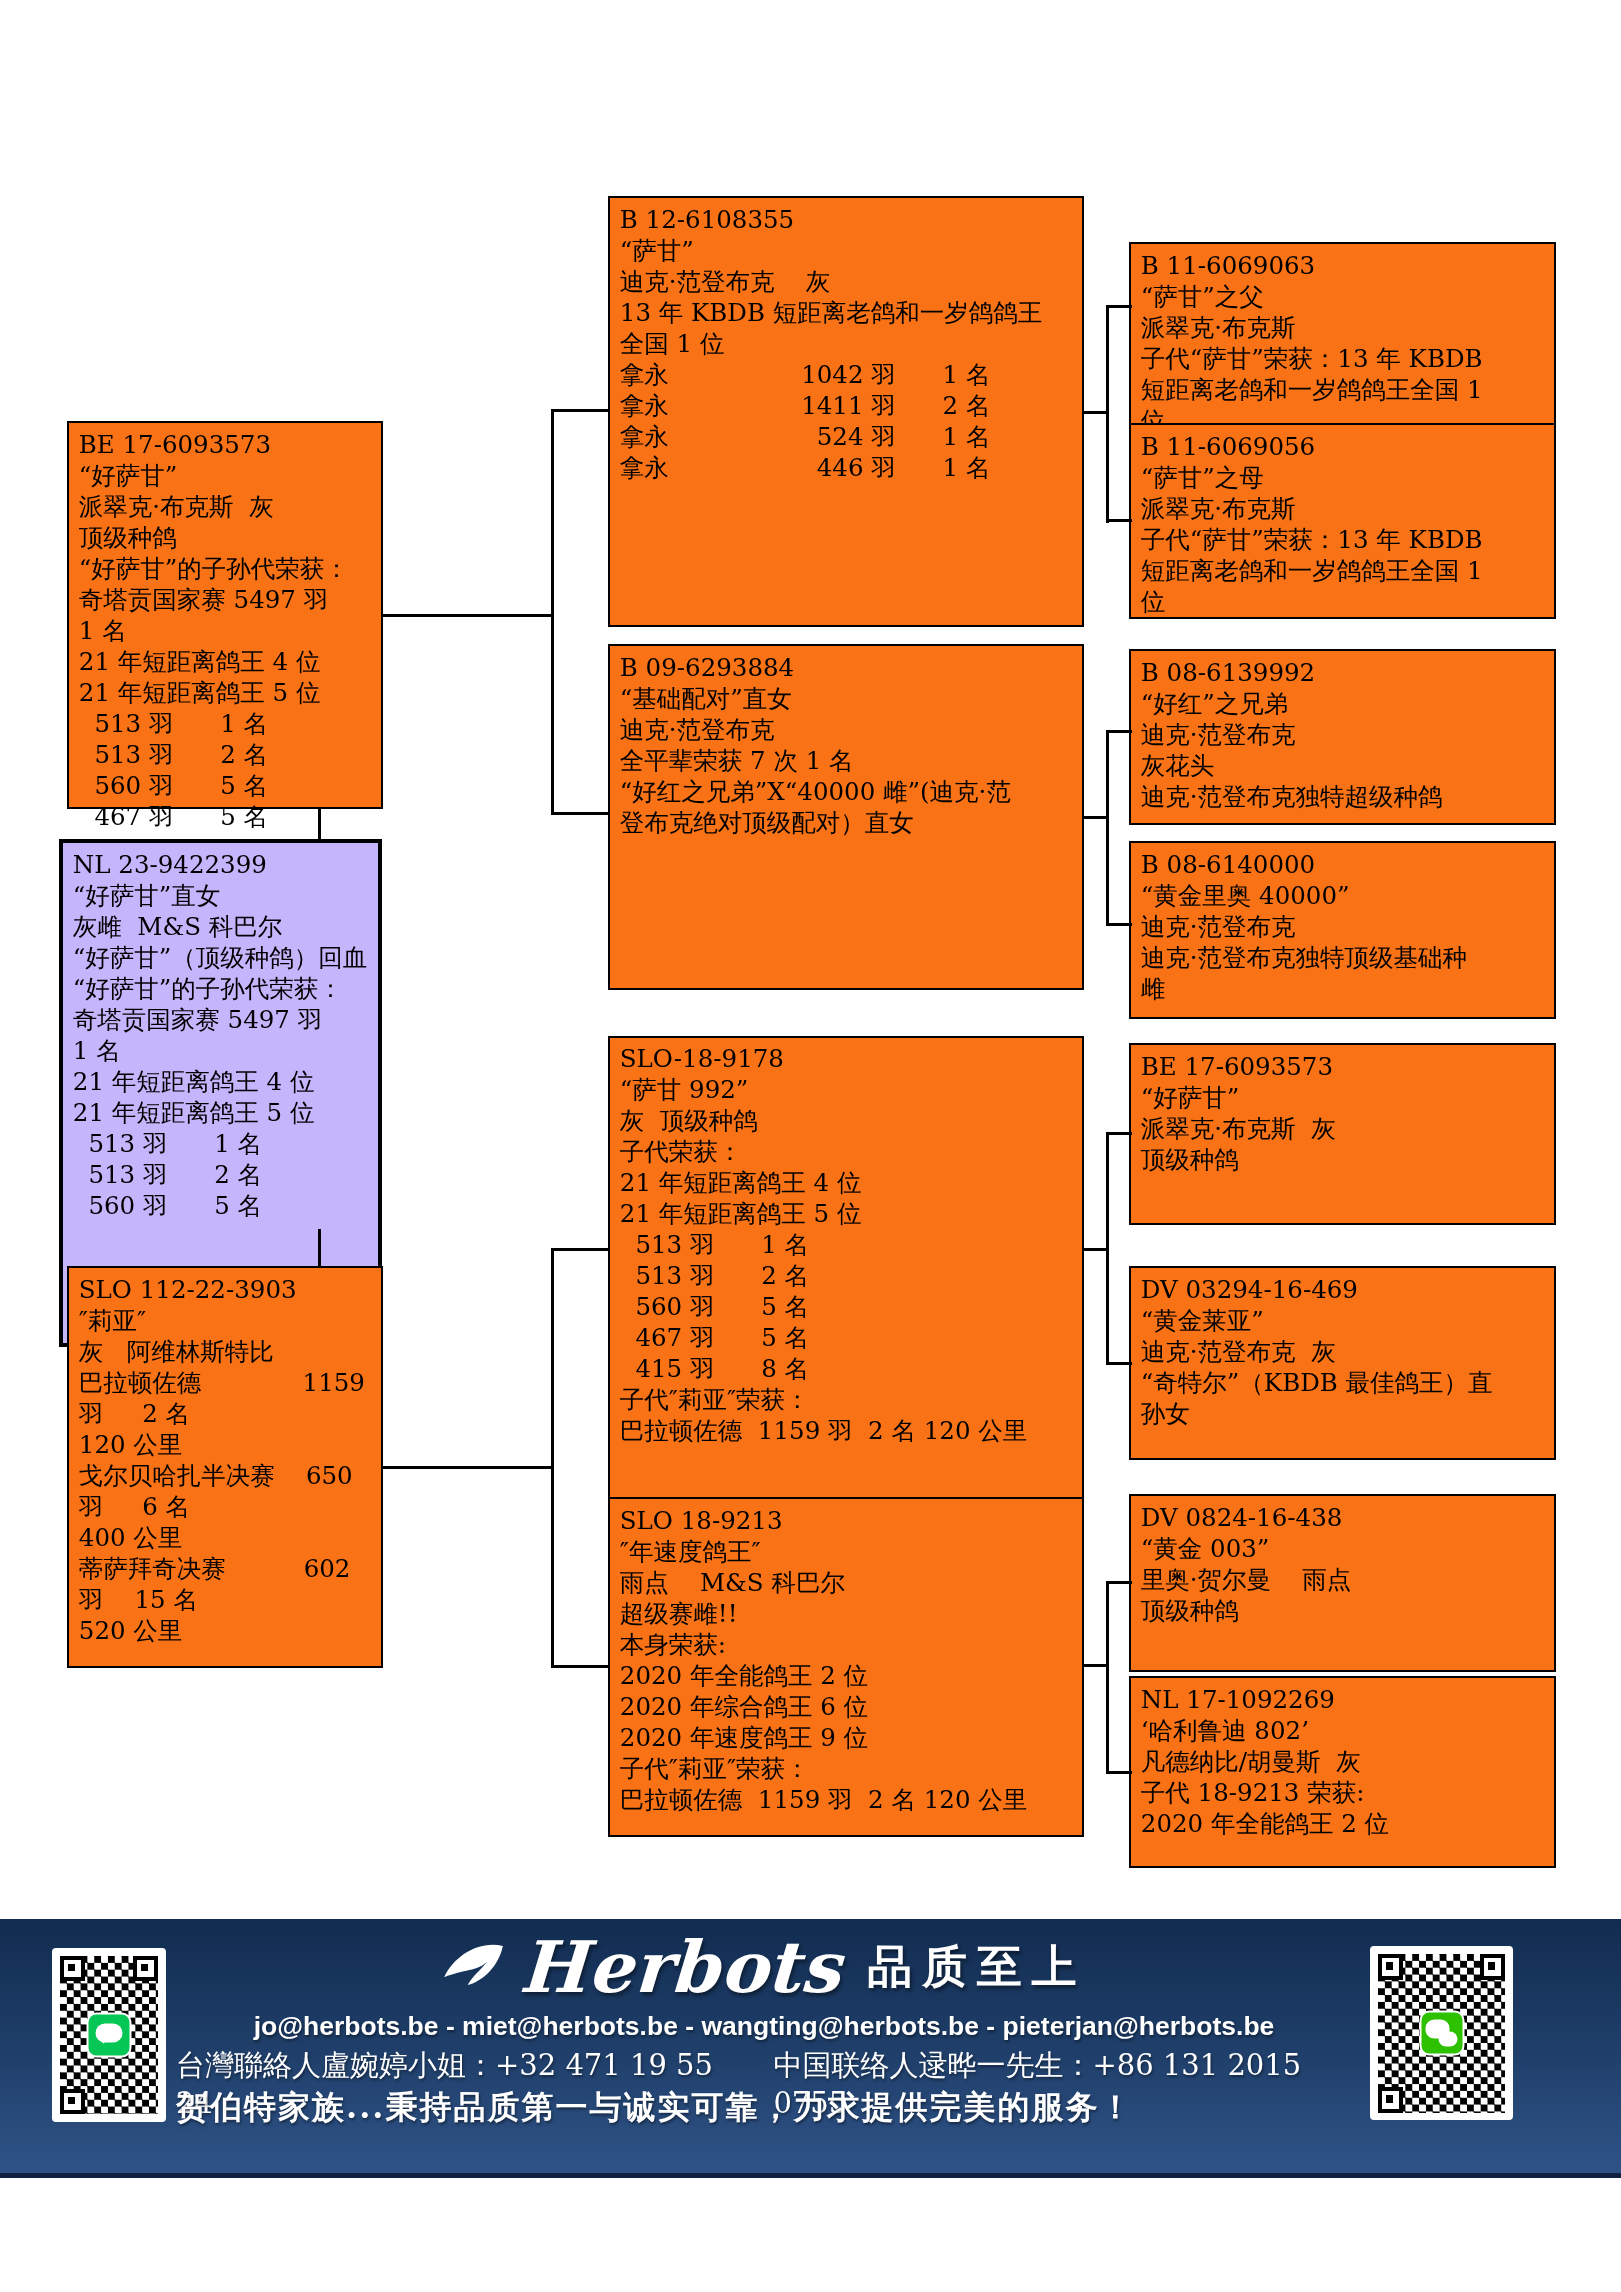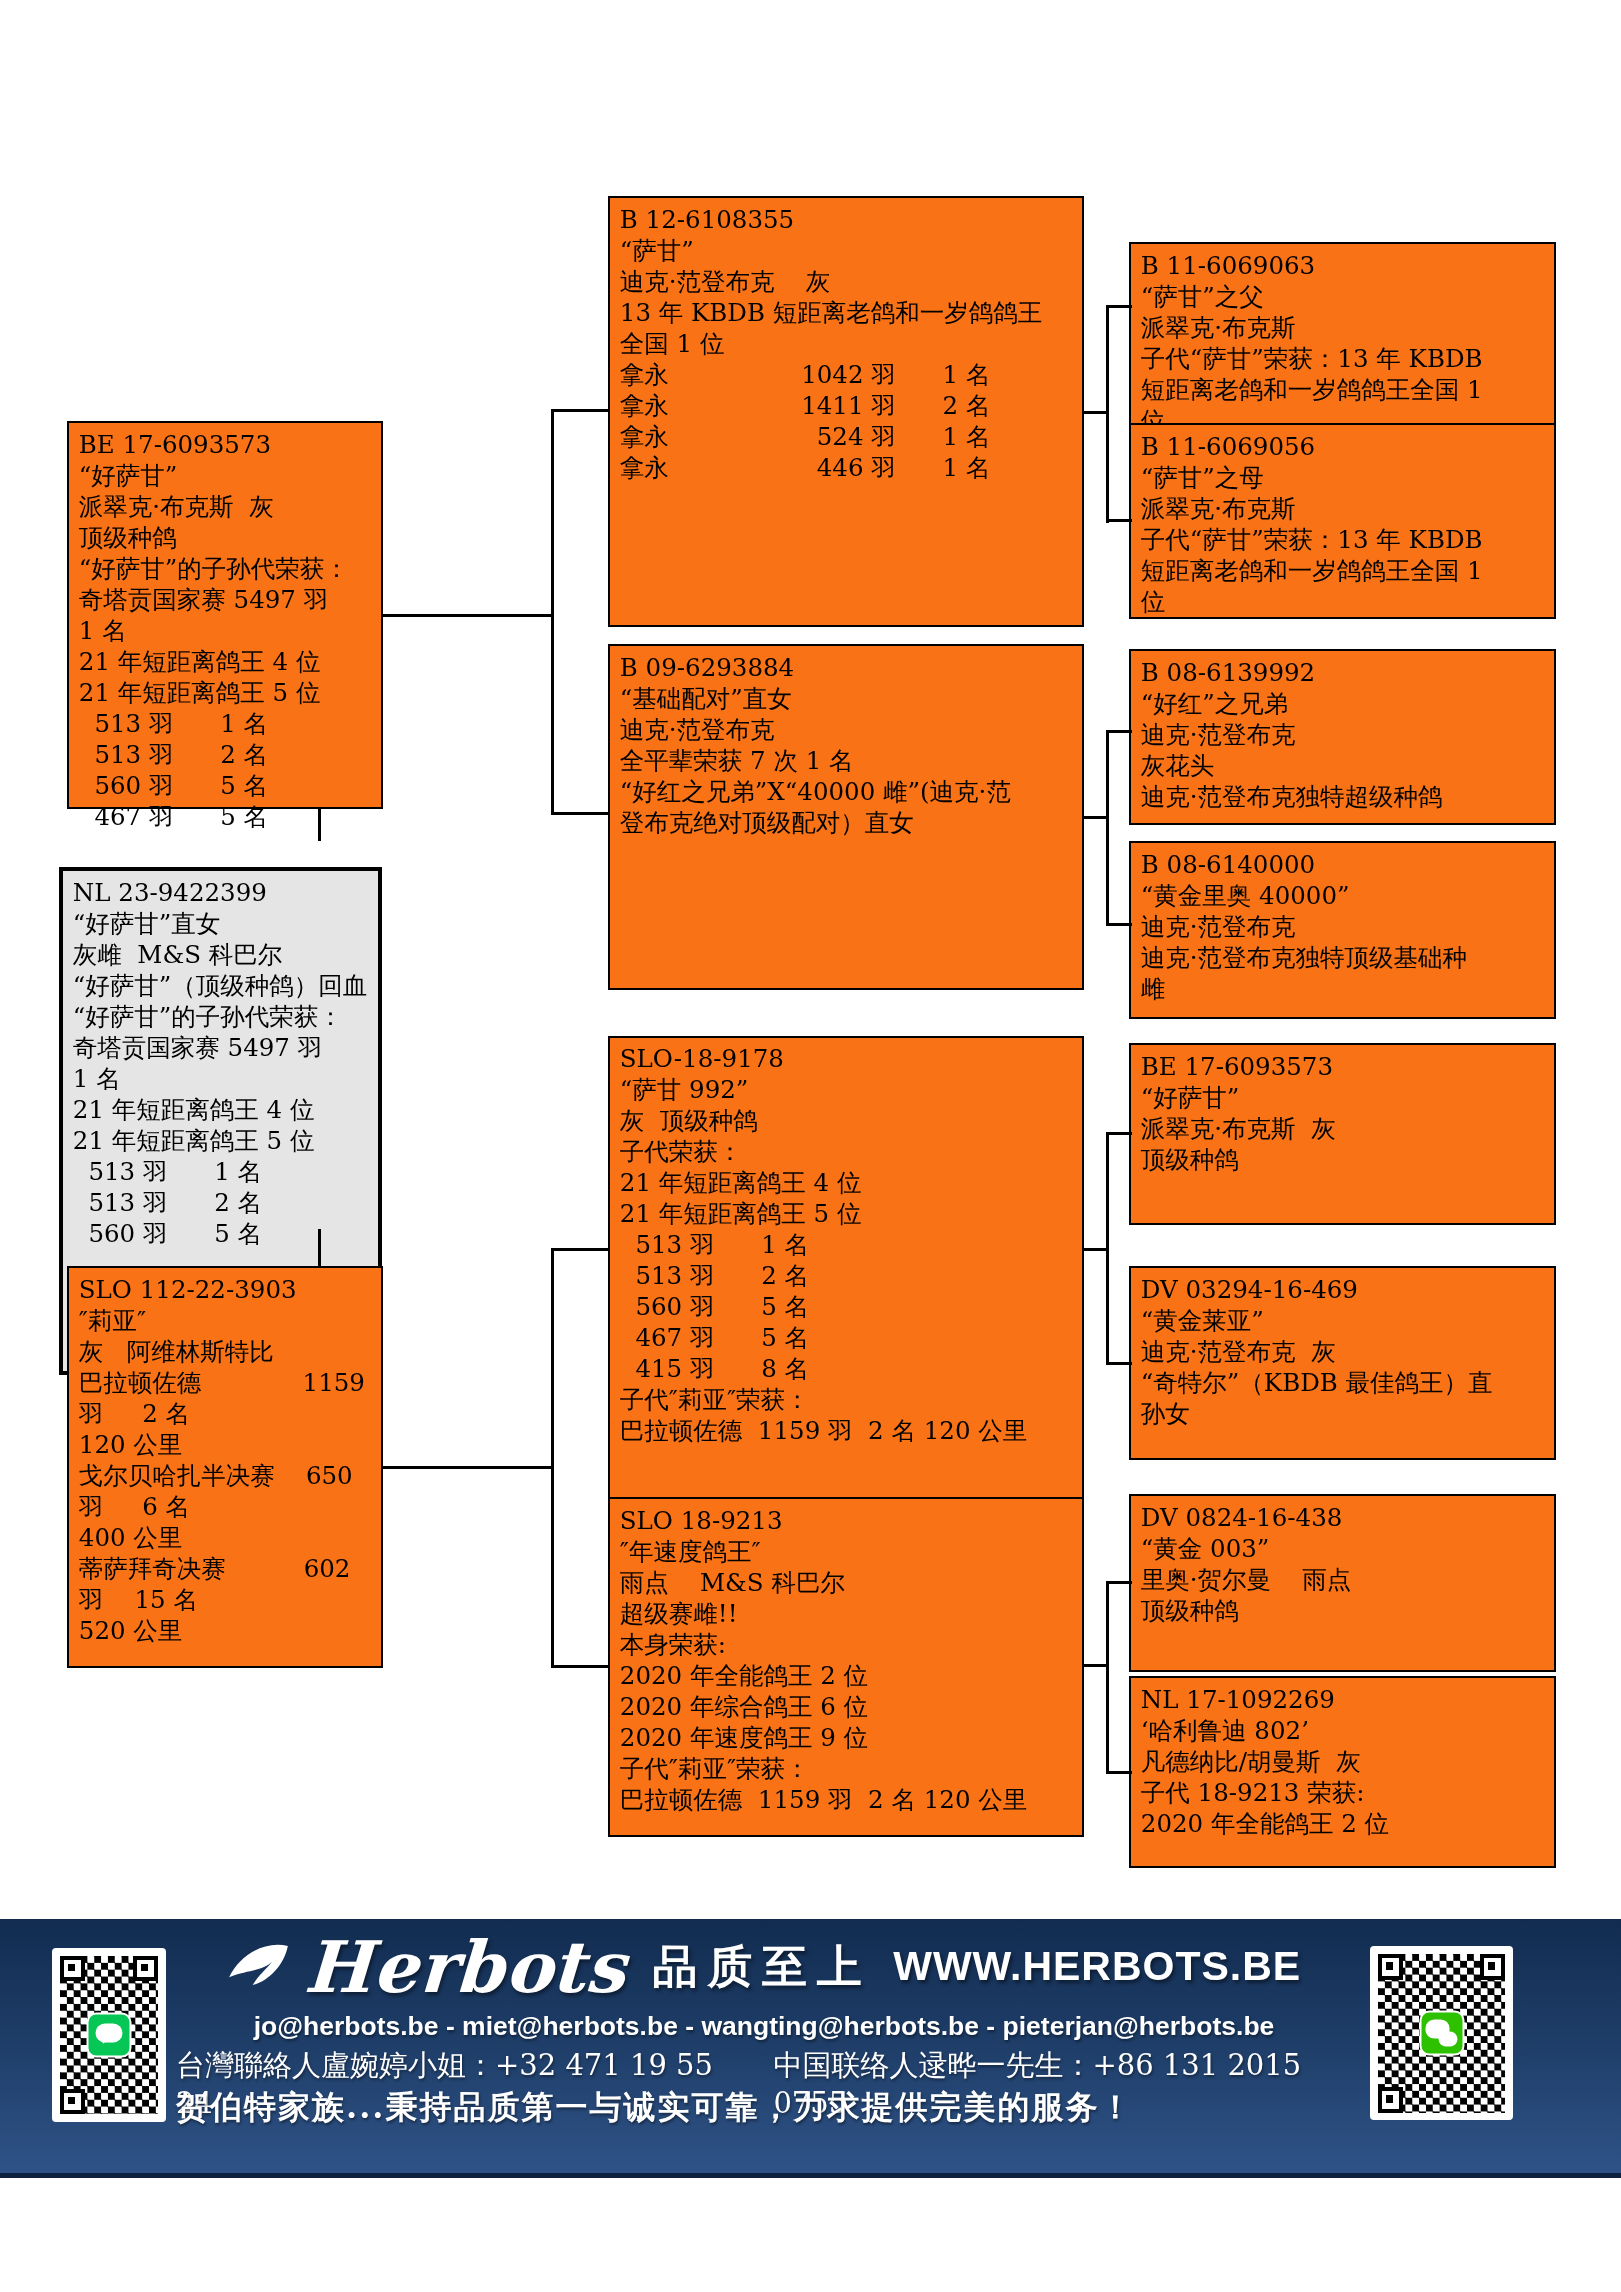--- a/index.html
+++ b/index.html
@@ -3,21 +3,21 @@
 <meta charset="utf-8">
 <style>
   html,body{margin:0;padding:0;background:#ffffff;}
   .page{position:relative;width:1621px;height:2293px;background:#ffffff;overflow:hidden;
         font-family:"DejaVu Serif","Liberation Serif",serif;color:#000;}
   
   .pbox{position:absolute;box-sizing:border-box;background:#f97316;border:2.9px solid #000;
         padding:5.9px 9.8px;font-size:24.5px;line-height:31px;white-space:pre-wrap;}
   .pbox .bl{min-height:31px;}
   #box-father  {left:67px;  top:421px;  width:316px; height:388px;}
-  #box-subject {left:59px;  top:839px;  width:323px; height:508px;border-width:4.9px;background:#e5e5e5;margin-top:28px;}
+  #box-subject {left:59px;  top:839px;  width:323px; height:508px;border-width:4.9px;background:#c4b5fd;}
   #box-mother  {left:67px;  top:1266px; width:316px; height:402px;}
   #box-m1{left:608px;top:196px; width:476px;height:431px;}
   #box-m2{left:608px;top:644px; width:476px;height:346px;}
   #box-m3{left:608px;top:1036px;width:476px;height:525px;line-height:30px;}
   #box-m4{left:608px;top:1497px;width:476px;height:340px;}
   #box-r1{left:1129px;top:196px; width:427px;height:218px;margin-top:46px;}
   #box-r2{left:1129px;top:423px; width:427px;height:196px;}
   #box-r3{left:1129px;top:649px; width:427px;height:176px;}
   #box-r4{left:1129px;top:841px; width:427px;height:178px;}
   #box-r5{left:1129px;top:1043px;width:427px;height:182px;}
@@ -141,21 +141,20 @@
 
     <div class="f-center">
       <div class="f-row1">
         <span>
           <svg width="63" height="45" viewBox="0 0 64 46">
             <path d="M62 4 C38 -2 12 14 2 36 C22 28 36 30 46 20 C38 30 32 34 26 44 C42 40 58 24 62 4 Z" fill="#ffffff"></path>
           </svg>
         </span>
         <span class="brand">Herbots</span>
         <span class="slogan">品质至上</span>
-        <span class="website">WWW.HERBOTS.BE</span>
       </div>
       <div class="f-emails">jo@herbots.be - miet@herbots.be - wangting@herbots.be - pieterjan@herbots.be</div>
       <div class="f-contacts">
         <span>台灣聯絡人盧婉婷小姐：+32 471 19 55 24</span>
         <span>中国联络人逯晔一先生：+86 131 2015 0755</span>
       </div>
       <div class="f-tagline">贺伯特家族...秉持品质第一与诚实可靠，力求提供完美的服务！</div>
     </div>
 
     <div class="qr qr-right">

